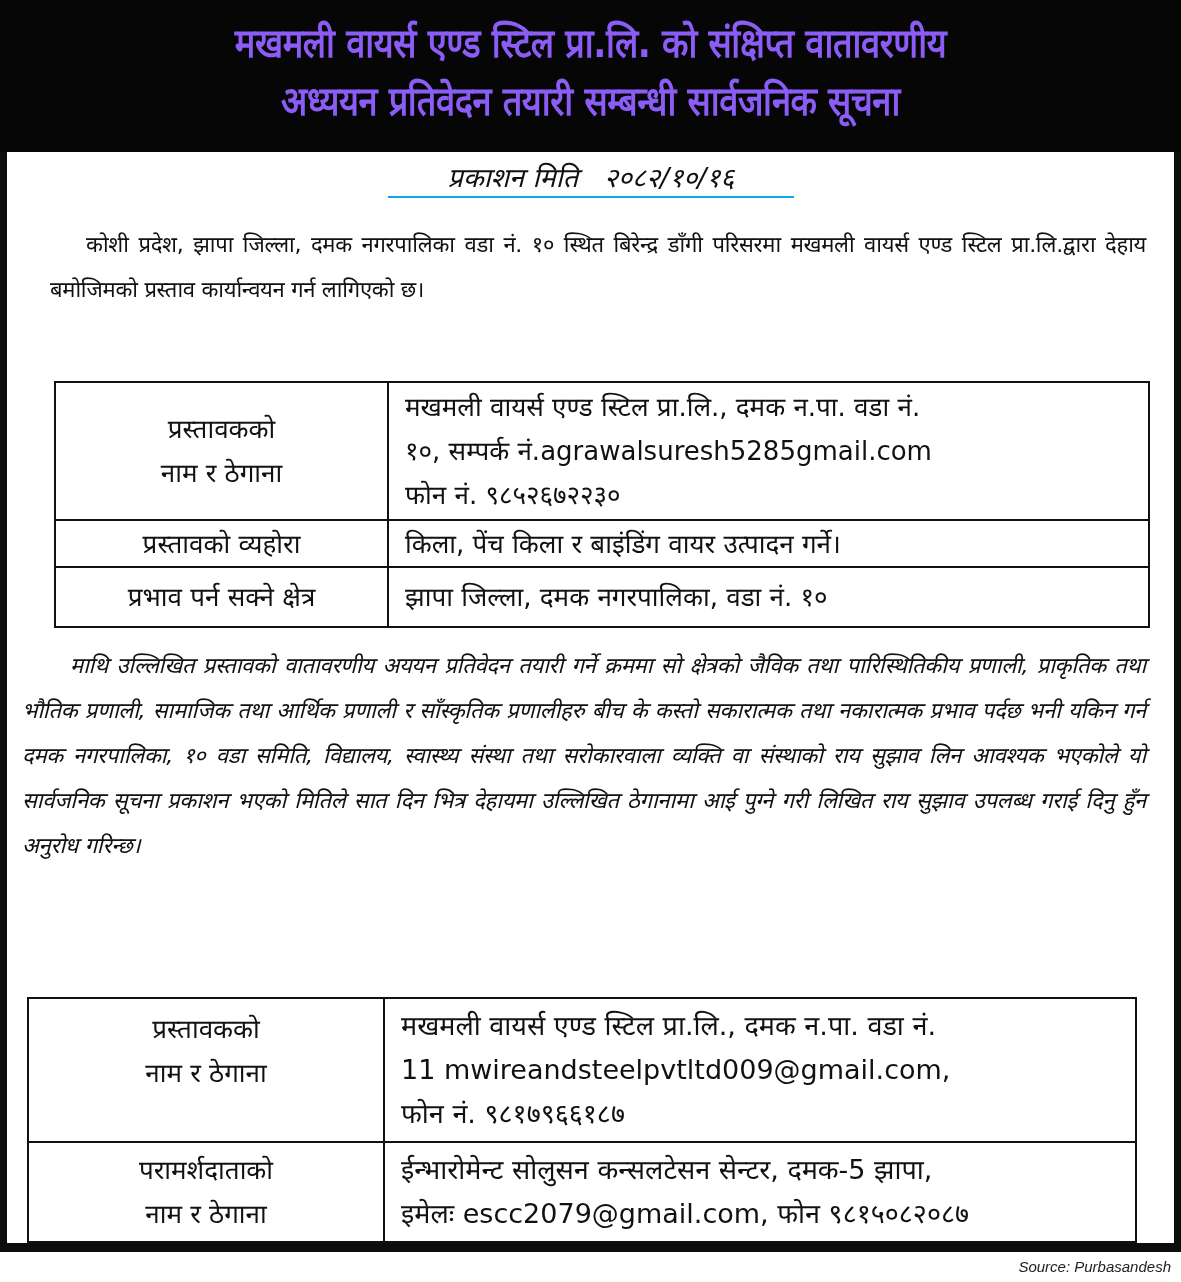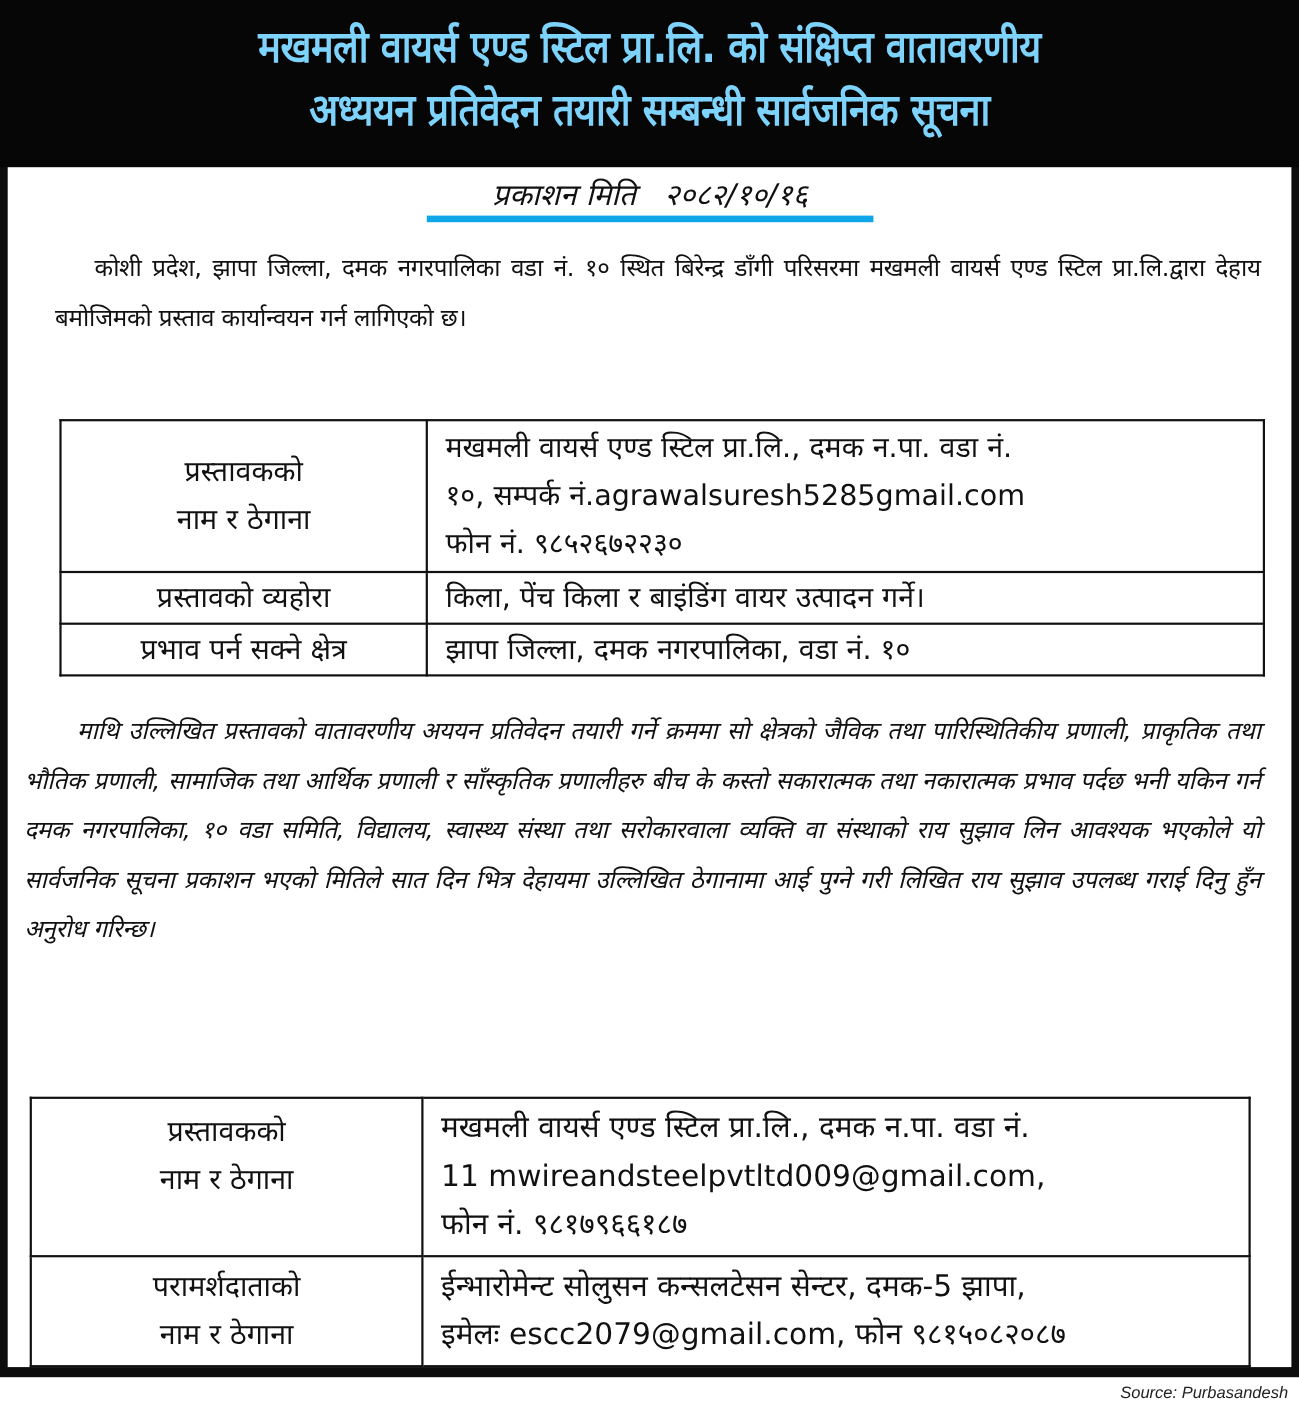--- a/index.html
+++ b/index.html
@@ -1,26 +1,26 @@
 <!DOCTYPE html>
 <html><head>
 <meta charset="utf-8">
 <style>
   html, body { margin: 0; padding: 0; background: #ffffff; }
   body { width: 1181px; height: 1282px; position: relative; overflow: hidden;
          font-family: "DejaVu Sans", "Liberation Sans", sans-serif; color: #111; }
   .frame { position: absolute; left: 0; top: 0; width: 1167px; height: 1243px;
            border: 7px solid #0d0d0d; border-top: none; background: #fff; }
   .header { position: absolute; left: 0; top: 0; width: 1181px; height: 152px; background: #060606;
-            color: #7dd3fc; text-align: center; }
+            color: #8b5cf6; text-align: center; }
   .header .line { font-weight: bold; font-size: 40px; line-height: 58px; letter-spacing: -0.5px;
                   transform: scaleX(0.86); transform-origin: center; white-space: nowrap; }
   .header .line1 { padding-top: 14px; }
   .pubdate { position: absolute; left: 388px; top: 160px; width: 406px; text-align: center;
-             font-size: 27px; font-style: italic; line-height: 36px; border-bottom: 6px solid #0ea5e9;
+             font-size: 27px; font-style: italic; line-height: 36px; border-bottom: 2px solid #0ea5e9;
              white-space: nowrap; }
   .para { position: absolute; font-size: 22px; line-height: 45px; text-align: justify;
           text-align-last: left; letter-spacing: -0.3px; }
   .para .indent { display: inline-block; width: 36px; }
   .p1 { left: 50px; top: 222px; width: 1096px; }
   .p2 { left: 22px; top: 643px; width: 1124px; font-style: italic; }
   table { position: absolute; border-collapse: collapse; font-size: 26px; }
   td { border: 2px solid #111; vertical-align: middle; padding: 0; }
   td.lab { text-align: center; line-height: 44px; }
   td.val { padding-left: 16px; line-height: 44px; margin-top: 16px; }
@@ -63,21 +63,21 @@
     <td class="val">
       <div>मखमली वायर्स एण्ड स्टिल प्रा.लि., दमक न.पा. वडा नं.</div>
       <div>१०, सम्पर्क नं.agrawalsuresh5285gmail.com</div>
       <div>फोन नं. ९८५२६७२२३०</div>
     </td>
   </tr>
   <tr style="height:47px;">
     <td class="lab">प्रस्तावको व्यहोरा</td>
     <td class="val">किला, पेंच किला र बाइंडिंग वायर उत्पादन गर्ने।</td>
   </tr>
-  <tr style="height:47px;">
+  <tr style="height:60px;">
     <td class="lab">प्रभाव पर्न सक्ने क्षेत्र</td>
     <td class="val">झापा जिल्ला, दमक नगरपालिका, वडा नं. १०</td>
   </tr>
 </tbody>
   </table>
 
 <div class="para p2">
   <span class="indent" style="width:48px"></span><span>माथि उल्लिखित प्रस्तावको वातावरणीय अययन प्रतिवेदन तयारी गर्ने क्रममा सो क्षेत्रको जैविक तथा पारिस्थितिकीय प्रणाली, प्राकृतिक तथा भौतिक प्रणाली, सामाजिक तथा आर्थिक प्रणाली र साँस्कृतिक प्रणालीहरु बीच के कस्तो सकारात्मक तथा नकारात्मक प्रभाव पर्दछ भनी यकिन गर्न दमक नगरपालिका, १० वडा समिति, विद्यालय, स्वास्थ्य संस्था तथा सरोकारवाला व्यक्ति वा संस्थाको राय सुझाव लिन आवश्यक भएकोले यो सार्वजनिक सूचना प्रकाशन भएको मितिले सात दिन भित्र देहायमा उल्लिखित ठेगानामा आई पुग्ने गरी लिखित राय सुझाव उपलब्ध गराई दिनु हुँन अनुरोध गरिन्छ।</span>
 </div>
 

